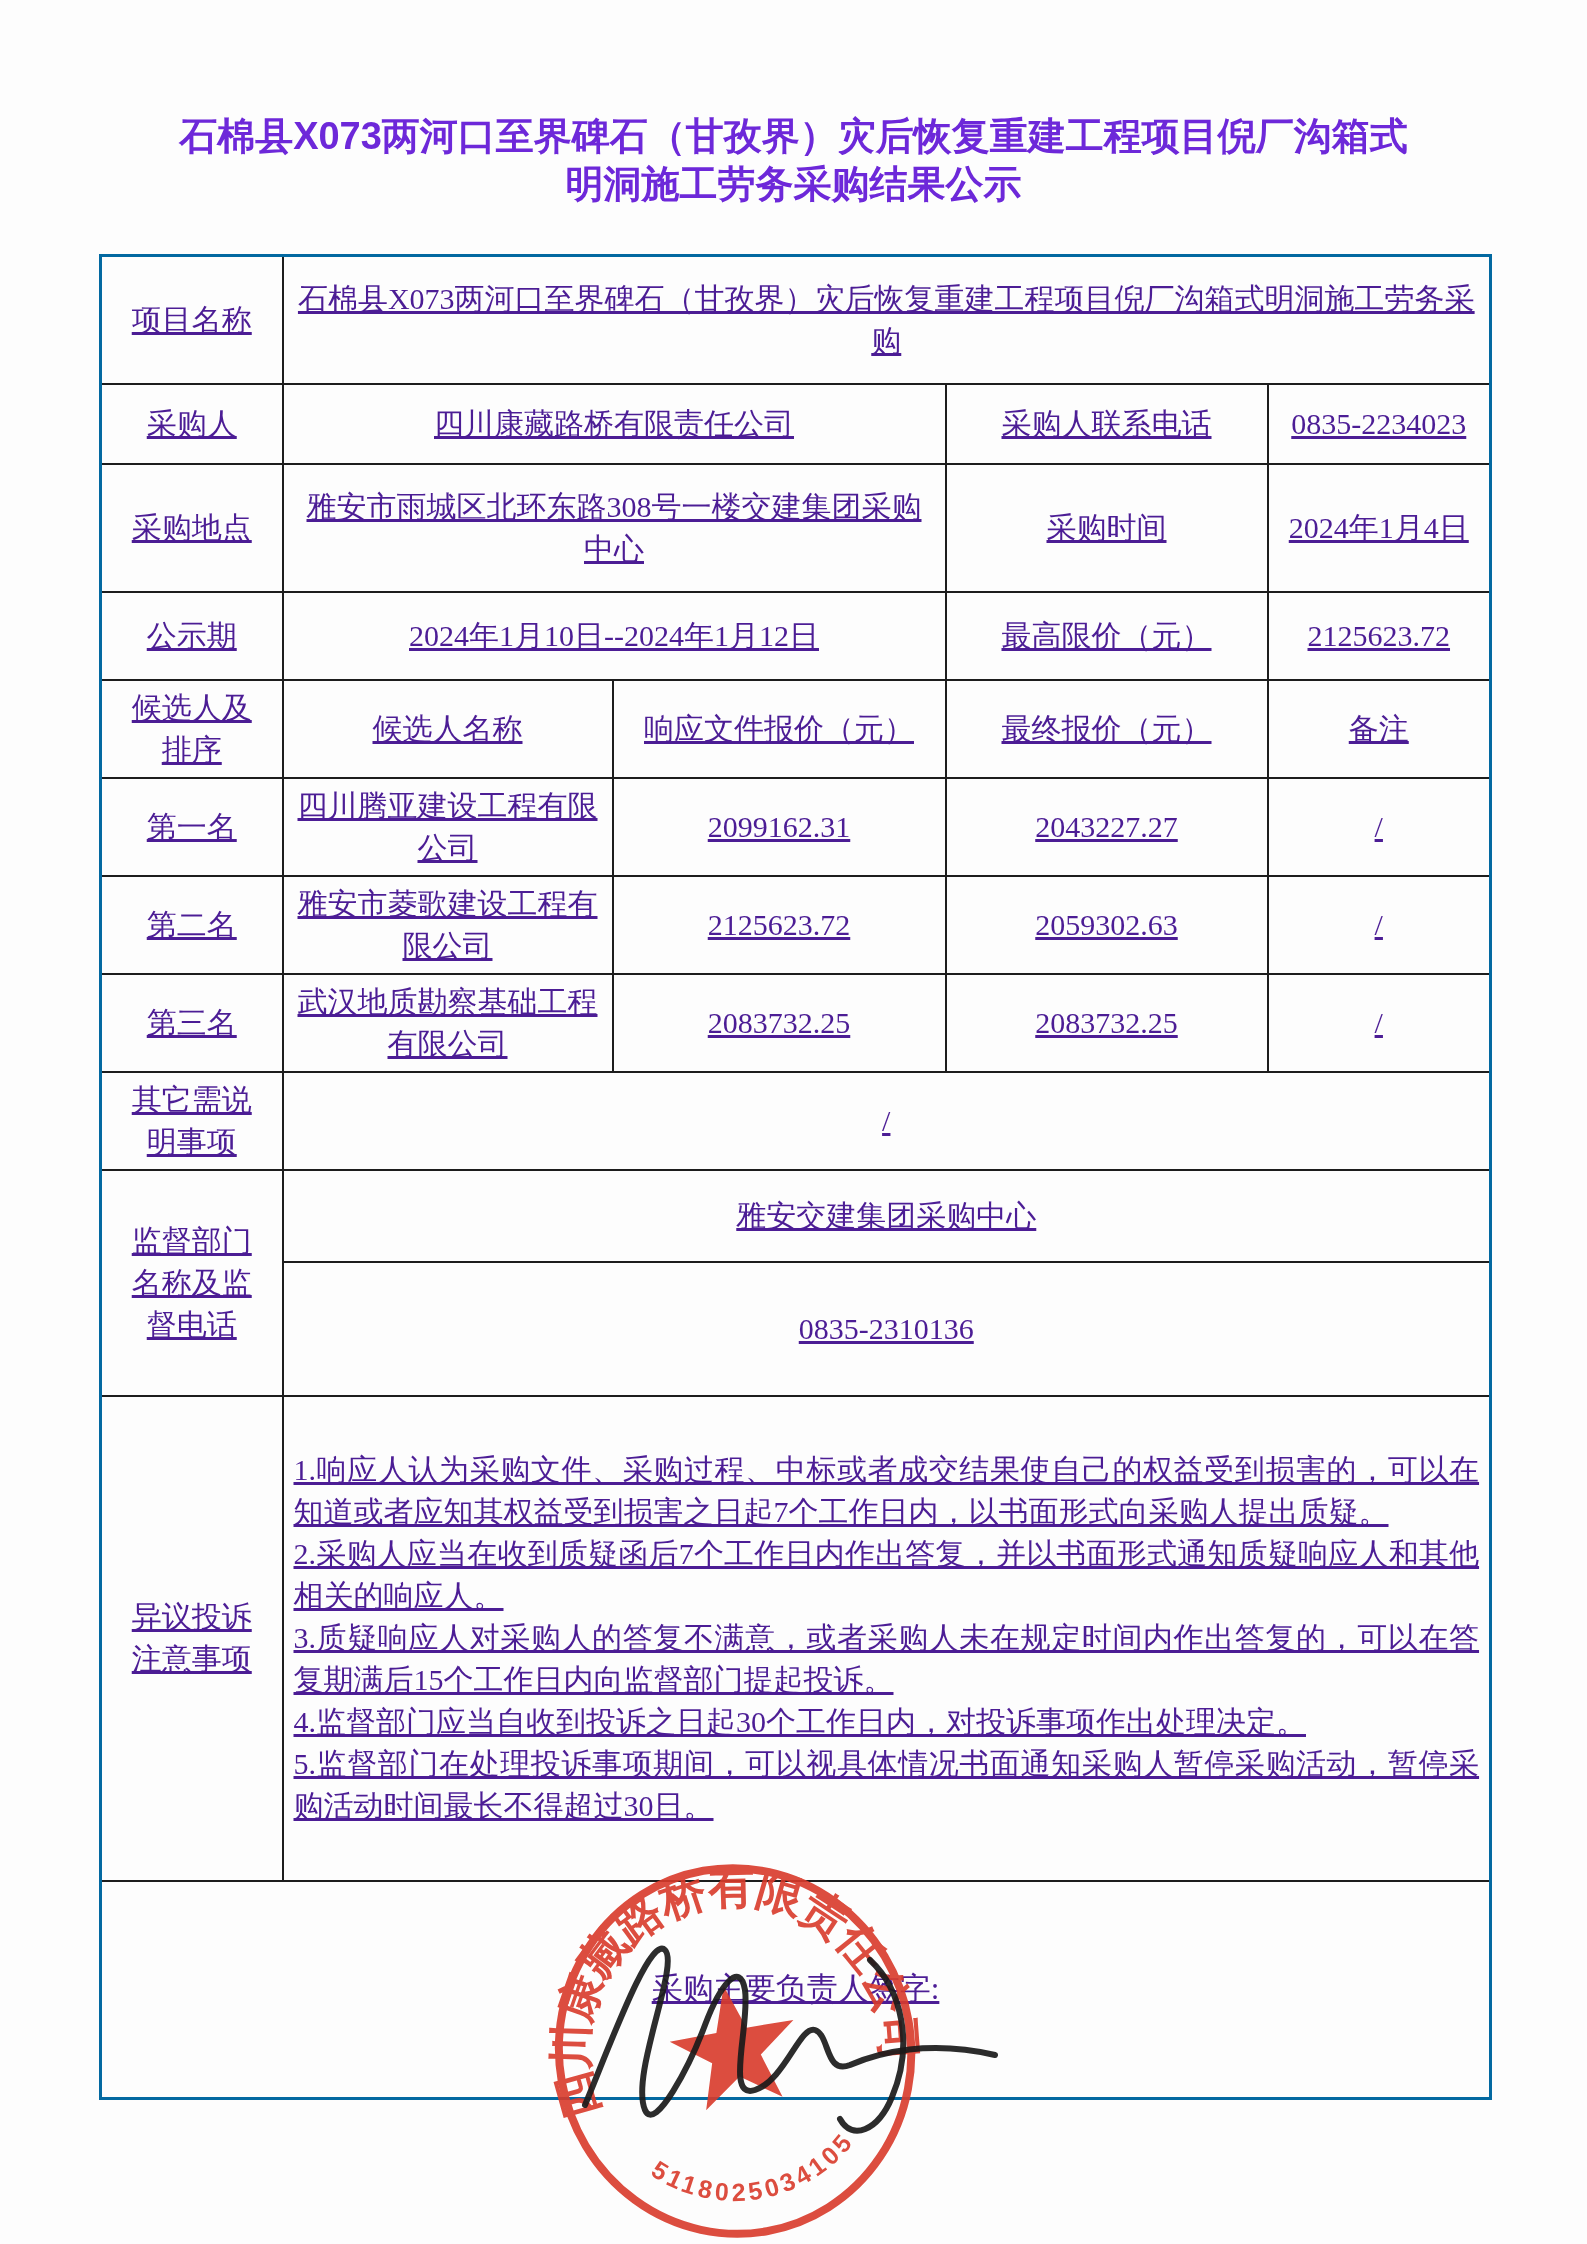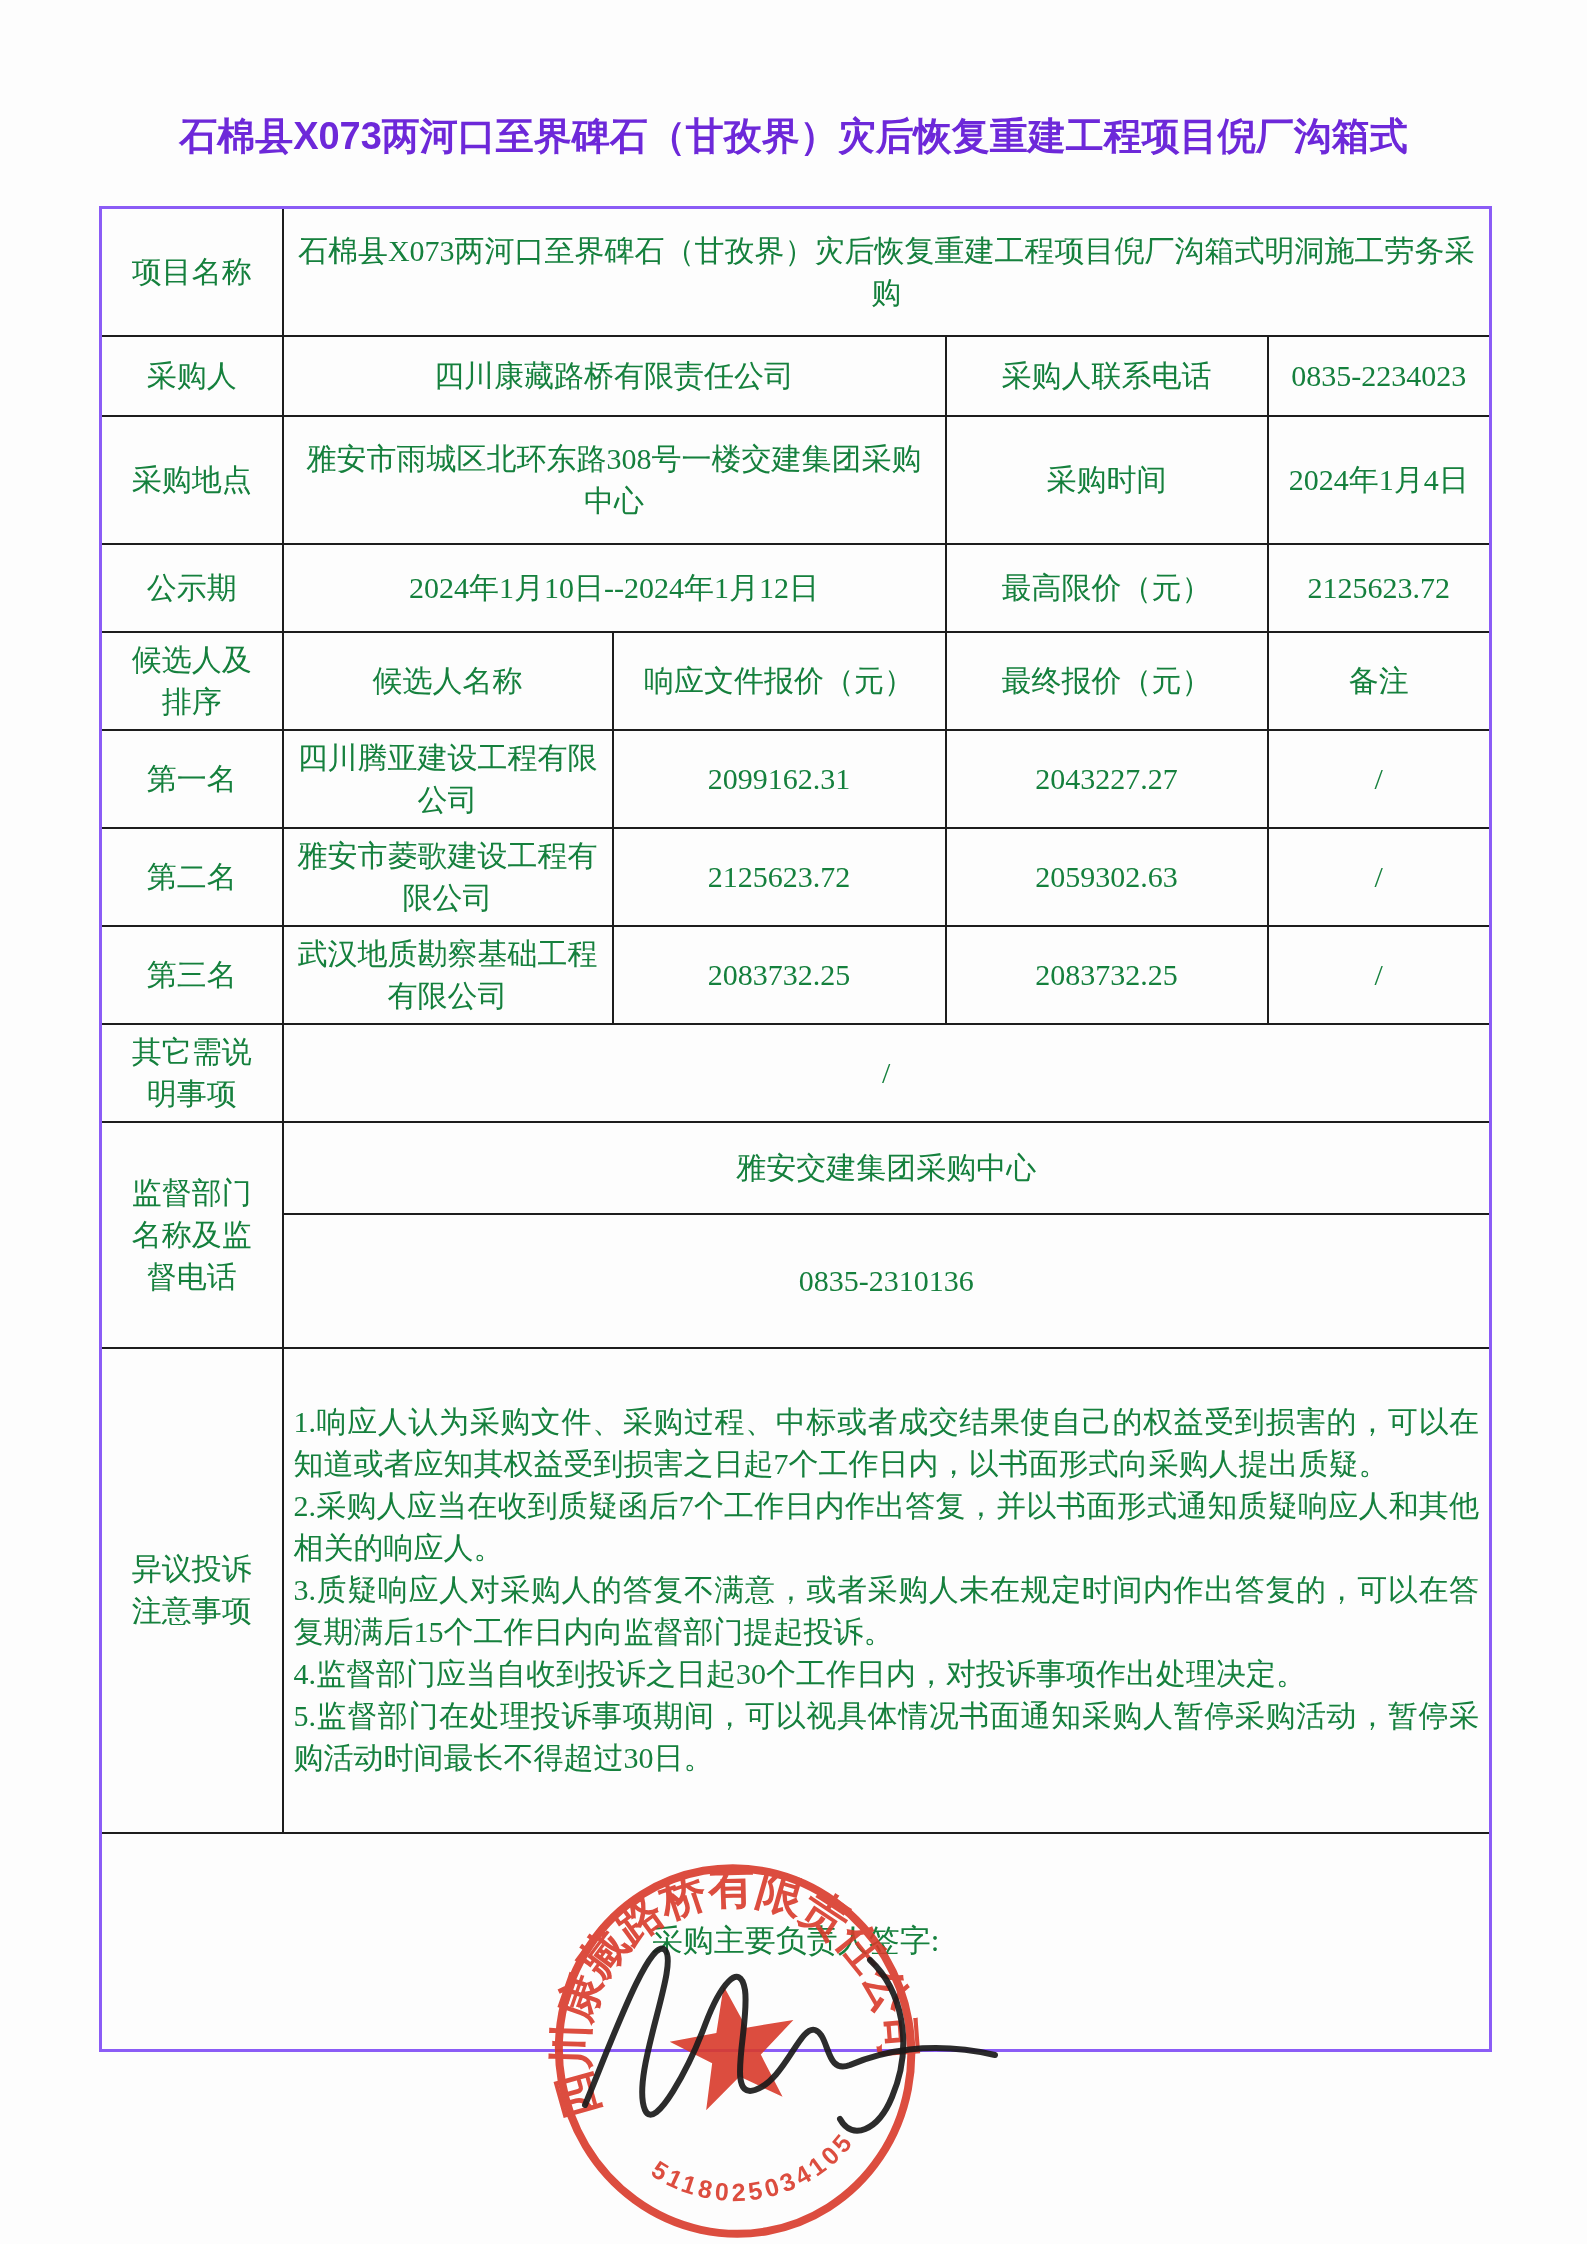--- a/index.html
+++ b/index.html
@@ -22,23 +22,24 @@
     font-weight:700;
     font-size:38px;
     line-height:48px;
     color:#6d28d9;
   }
   table.doc{
     table-layout:fixed;
     border-collapse:collapse;
     width:1390px;
     margin:46px 0 0 99px;
-    border:3px solid #8b5cf6;
+    border:3px solid #0369a1;
     font-size:30px;
-    color:#15803d;
+    color:#4c1d95;
+    text-decoration:underline;
   }
   table.doc td, table.doc th{
     border:2px solid #1d1d1d;
     font-weight:normal;
     vertical-align:middle;
     text-align:center;
     padding:6px 10px;
     line-height:42px;
     overflow:hidden;
   }
@@ -76,20 +77,21 @@
     pointer-events:none;
   }
 </style>
 </head>
 <body>
 
 <div class="page">
 
   <div class="title">
     <div>石棉县X073两河口至界碑石（甘孜界）灾后恢复重建工程项目倪厂沟箱式</div>
+    <div>明洞施工劳务采购结果公示</div>
   </div>
 
   <table class="doc">
     <colgroup>
       <col style="width:182px">
       <col style="width:330px">
       <col style="width:333px">
       <col style="width:322px">
       <col style="width:223px">
     </colgroup>

